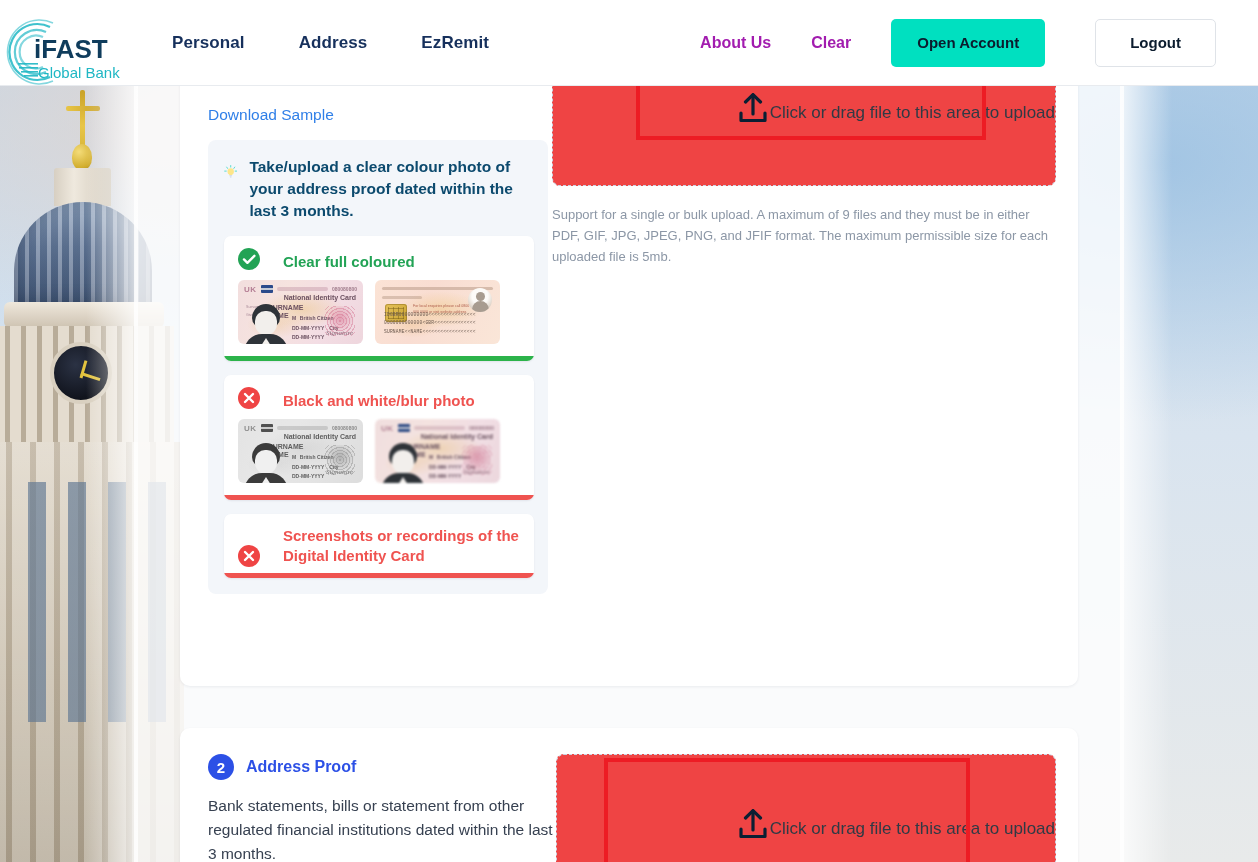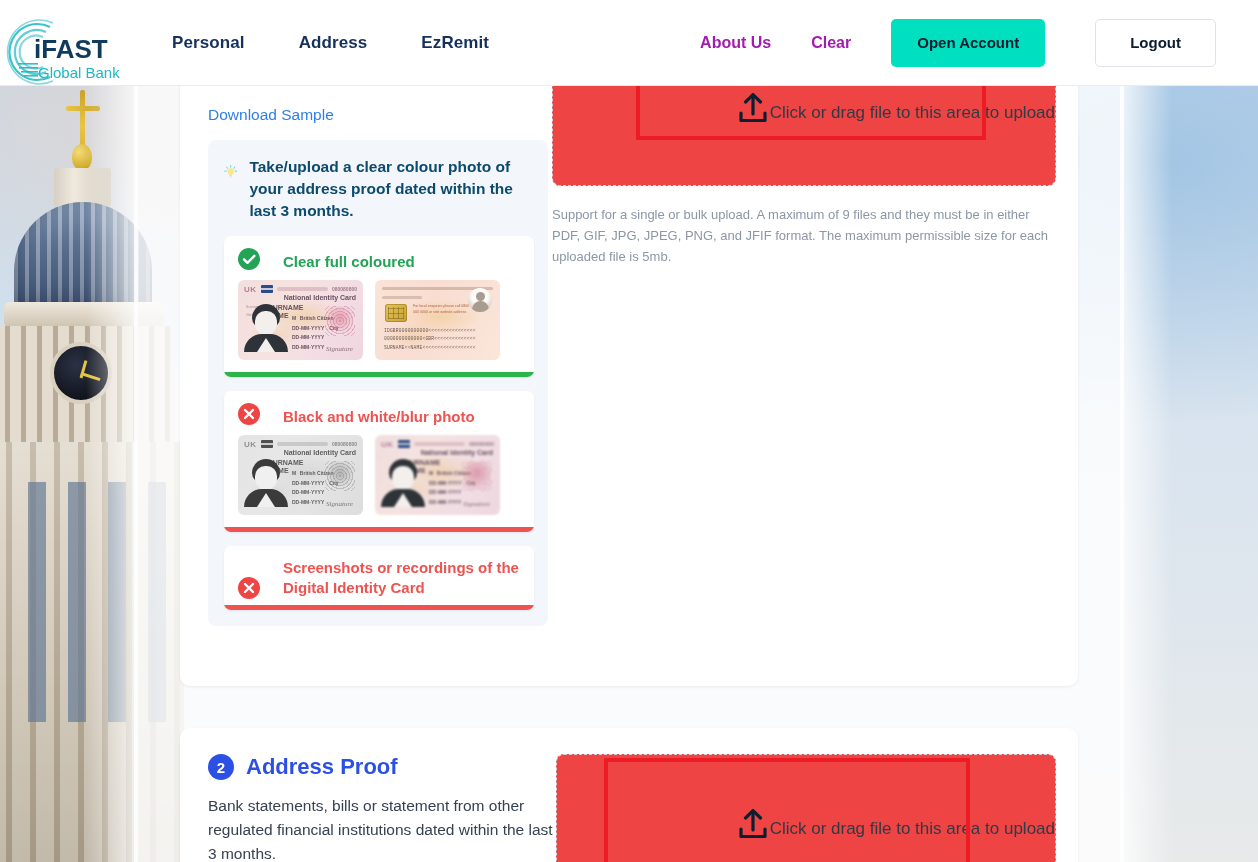--- a/index.html
+++ b/index.html
@@ -205,21 +205,21 @@
   .sample-title.good { color: #22a355; }
   .sample-title.bad  { color: #ef5350; }
   .sample-title.bad.two-line { line-height: 1.35; }
   .sample-body { display: flex; gap: 12px; padding: 4px 14px 12px 14px; }
   .sample-bar { height: 5px; width: 100%; }
   .sample-bar.good { background: #2cb34a; }
   .sample-bar.bad  { background: #ef5350; }
 
   
   .idcard {
-    width: 125px; height: 80px; border-radius: 6px; position: relative; overflow: hidden; flex: none;
+    width: 125px; height: 64px; border-radius: 6px; position: relative; overflow: hidden; flex: none;
   }
   .idcard.front {
     background: linear-gradient(115deg,#f2dede 0%, #f6e3df 35%, #f3dde4 70%, #eed6dd 100%);
   }
   .idcard.back {
     background: linear-gradient(115deg,#fbe3d5 0%, #f9ddd2 40%, #fae6d8 100%);
   }
   .idcard.gray { filter: grayscale(1) contrast(.92) brightness(1.04); }
   .idcard.blur { filter: blur(1.1px) saturate(.9); }
 
@@ -307,21 +307,21 @@
   }
 
   
   .sec-head { display: flex; align-items: center; gap: 12px; }
   .step-badge {
     width: 26px; height: 26px; border-radius: 50%;
     background: #2c50e6; color: #ffffff;
     font-size: 15px; font-weight: bold;
     display: flex; align-items: center; justify-content: center; flex: none;
   }
-  .sec-title { font-size: 22px; font-weight: bold; color: #2c50e6; }
+  .sec-title { font-size: 16px; font-weight: bold; color: #2c50e6; }
   .sec-desc { margin-top: 14px; font-size: 15.5px; color: #374151; line-height: 1.55; }
 </style>
 </head>
 <body>
 
 <div class="page-bg">
   <div class="sky"></div>
 
   <div class="dome-group left">
     <div class="spire"></div>

